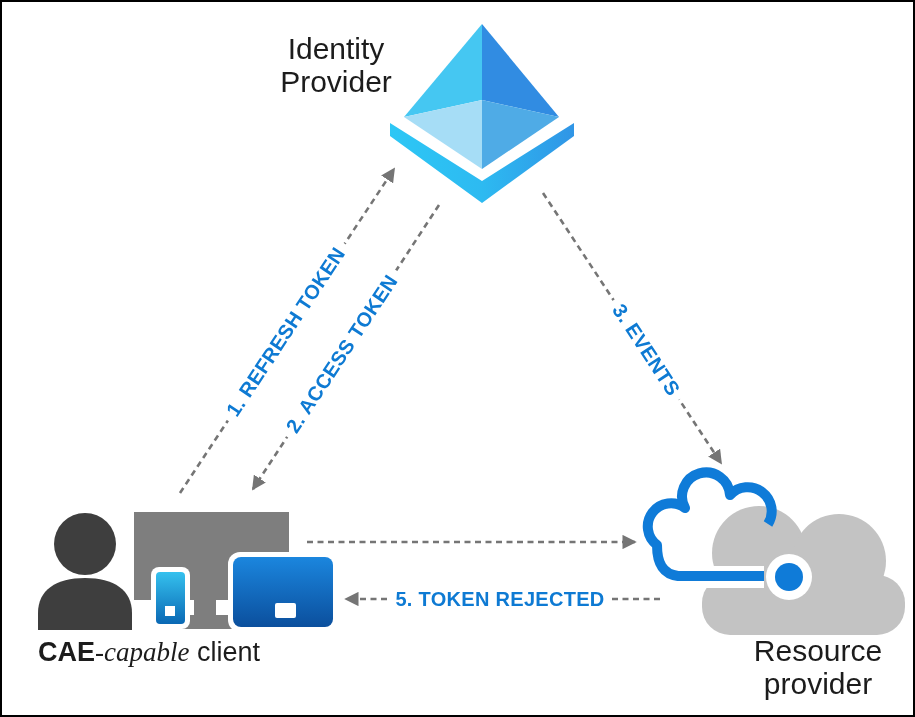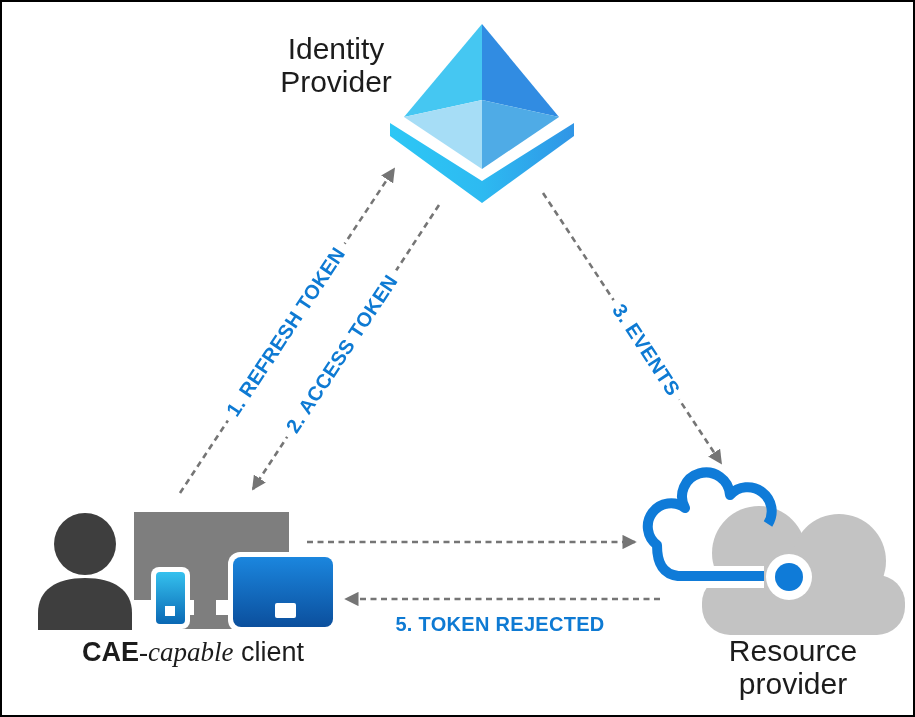--- a/index.html
+++ b/index.html
@@ -15,21 +15,21 @@
   }
   .frame svg{position:absolute; left:0; top:0;}
   .node-label{
     position:absolute; color:var(--node-text); font-size:30px; line-height:33px;
     text-align:center; transform:translateX(-50%); white-space:nowrap;
   }
   .cae-label{
     position:absolute; left:36px; top:635px; color:var(--node-text);
     font-size:27px; white-space:nowrap; transform:none; text-align:left;
   }
-  .cae-label .b{font-weight:700;margin-left:44px;}
+  .cae-label .b{font-weight:700;}
   .cae-label .i{font-style:italic;font-family:Liberation Serif, serif;}
   .edge-label{
     position:absolute; color:var(--label-blue); font-weight:700; font-size:20px;
     letter-spacing:.3px; white-space:nowrap; background:var(--background);
     padding:1px 7px; transform:translate(-50%,-50%) rotate(var(--rot,0deg));
   }
   .arrow{stroke:var(--arrow-gray); stroke-width:2.6; stroke-dasharray:6 4.5; fill:none;}
   .head{fill:var(--arrow-gray);}
   .person{fill:var(--person-gray);}
   .devgray{fill:var(--device-gray);}
@@ -110,23 +110,23 @@
     </g>
   </svg>
 
   <div class="node-label" style="left:334px; top:30px;">
     <div>Identity</div>
     <div>Provider</div>
   </div>
 
   <div class="cae-label"><span class="b">CAE</span><span class="i">-capable</span><span> client</span></div>
 
-  <div class="node-label" style="left:791px; top:632px;">
+  <div class="node-label" style="left:816px; top:632px;">
     <div>Resource</div>
     <div>provider</div>
   </div>
 
   <div class="edge-label" style="left:284px; top:330px; --rot:-56.5deg;">1. REFRESH TOKEN</div>
   <div class="edge-label" style="left:340px; top:352px; --rot:-56.5deg;">2. ACCESS TOKEN</div>
   <div class="edge-label" style="left:644px; top:348px; --rot:56.5deg;">3. EVENTS</div>
-  <div class="edge-label" style="left:498px; top:597px;margin-top:25px;">5. TOKEN REJECTED</div>
+  <div class="edge-label" style="left:498px; top:597px;">5. TOKEN REJECTED</div>
 
 </div>
 
 </body></html>

